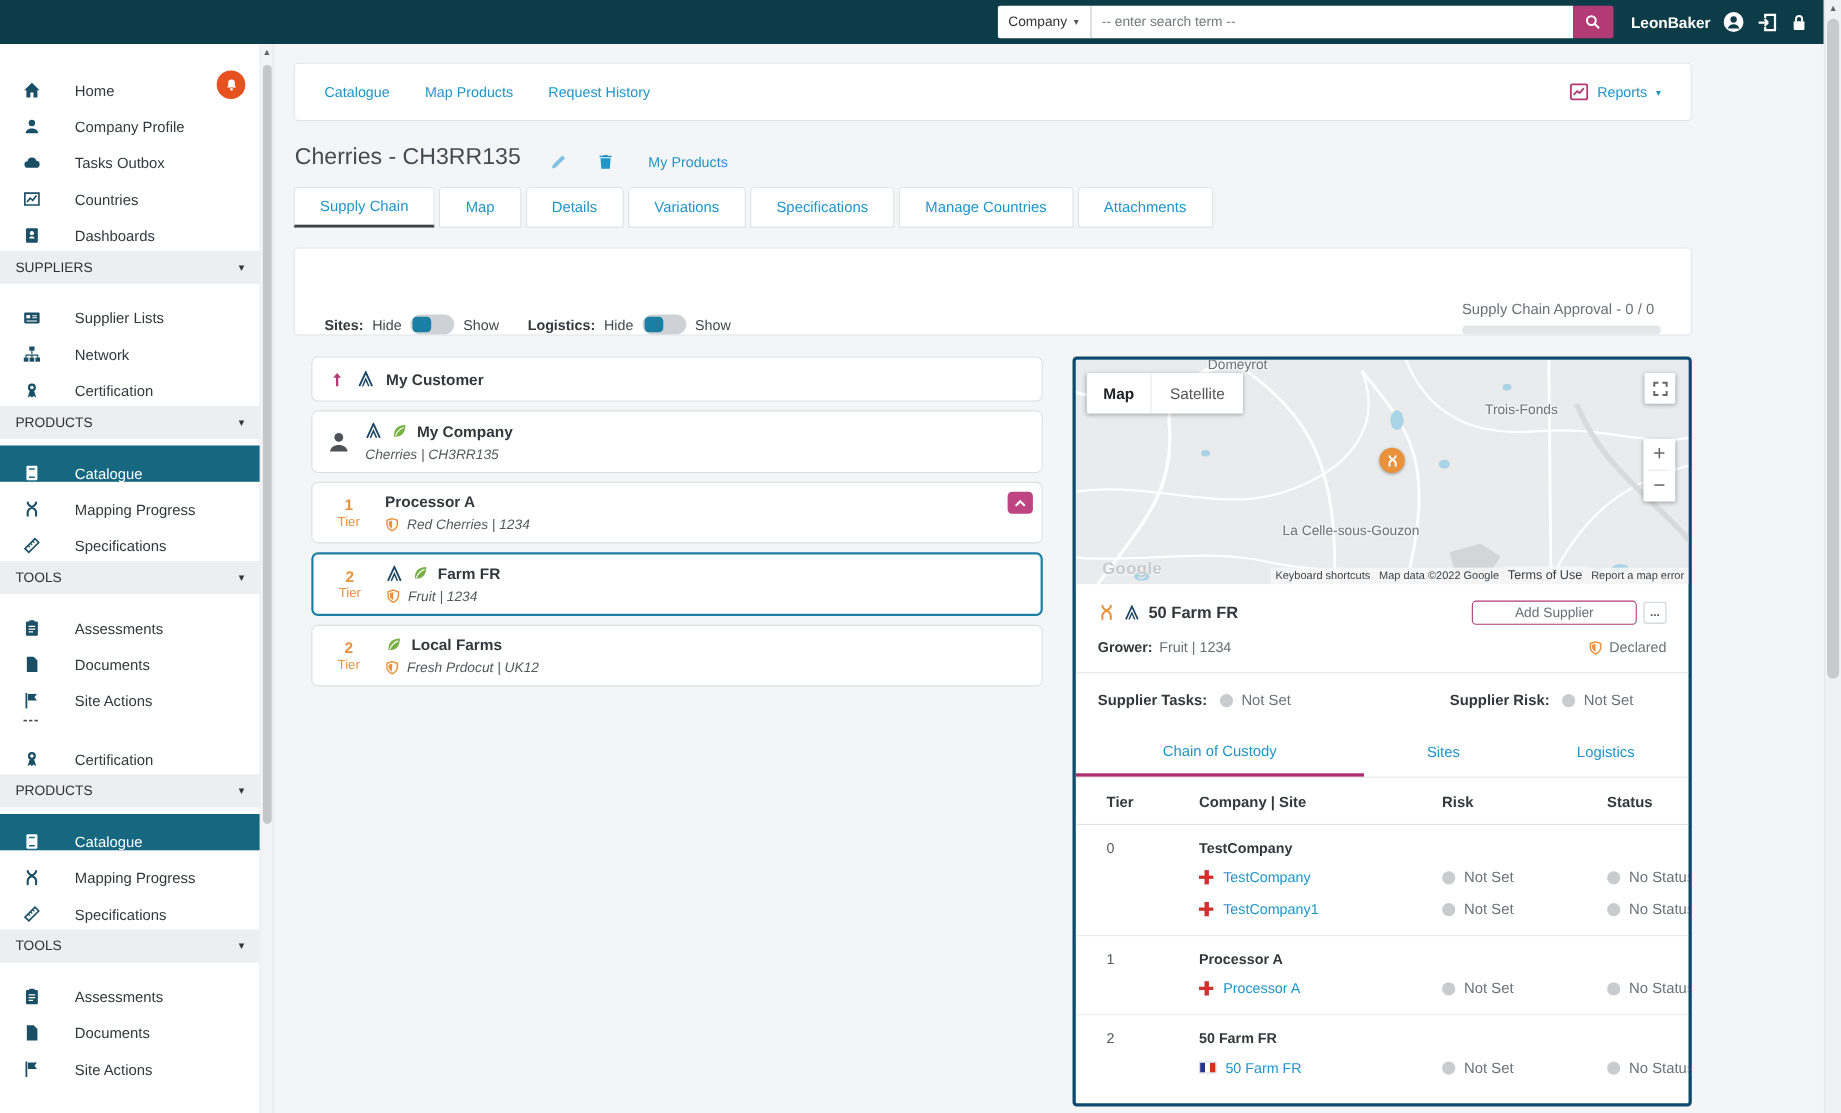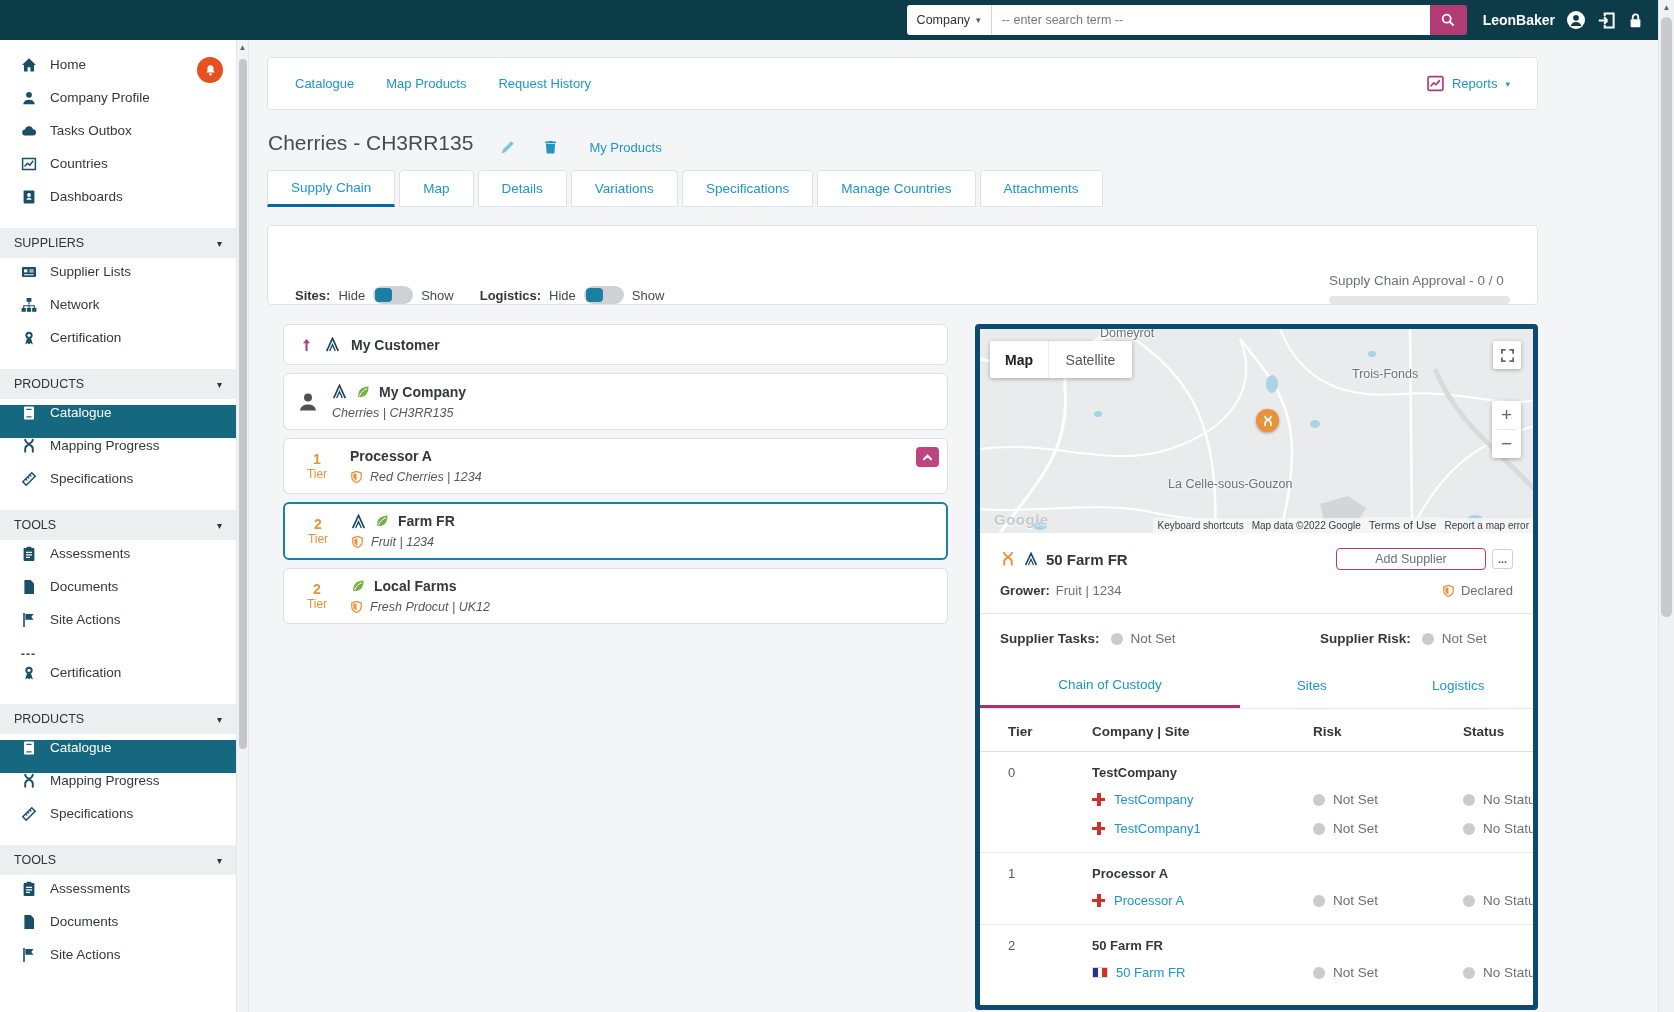--- a/index.html
+++ b/index.html
@@ -20,21 +20,21 @@
   .userarea { display:flex; align-items:center; gap:11px; margin:0 14px 0 16px;text-align:center; }
   .username { color:#fff; font-size:14px; font-weight:bold; }
 
   
   .win-scroll { position:absolute; top:0; right:0; width:16px; height:1012px; background:#f0f1f2; border-left:1px solid #e3e4e6; z-index:40; }
   .scroll-arrow { height:16px; text-align:center; font-size:8px; line-height:16px; color:#606468; cursor:pointer; }
   .win-thumb { position:absolute; top:17px; left:2px; width:11px; height:600px; background:#c8cacc; border-radius:6px; cursor:pointer; }
 
   
   .sidebar { position:absolute; top:40px; left:0; width:237px; bottom:0; background:#fff; border-right:1px solid #e4e6e8; z-index:20; padding-top:17px; }
-  .side-item { height:33px; display:flex; align-items:flex-start; gap:13px; padding-left:21px; font-size:13.5px; color:#33383d; cursor:pointer; }
+  .side-item { height:33px; display:flex; align-items:flex-end; gap:31px; padding-left:21px; font-size:13.5px; color:#33383d; cursor:pointer; }
   .side-item svg { color:#1a4f66; flex:0 0 auto; }
   .side-item.active { background:#15687f; color:#fff; }
   .side-item.active svg { color:#fff; }
   .side-section { height:30px; margin-top:6px; margin-bottom:6px; background:#eceef0; display:flex; align-items:center; padding:0 14px; font-size:12.5px; color:#2e3338; cursor:pointer; }
   .side-section .caret { margin-left:auto; font-size:10px; color:#333; }
   .badge { margin-left:auto; margin-right:13px; width:26px; height:26px; border-radius:50%; background:#e5511f; display:flex; align-items:center; justify-content:center; }
   .side-divider { padding:2px 0 4px 21px; color:#444; font-weight:bold; letter-spacing:1px; font-size:12px; }
   .side-scroll { position:absolute; top:40px; left:237px; width:12px; bottom:0; background:#f2f3f4; border-right:1px solid #e6e7e9; z-index:20; }
   .side-thumb { position:absolute; top:19px; left:2px; width:8px; height:690px; background:#c4c7ca; border-radius:4px; cursor:pointer; }
 
@@ -46,21 +46,21 @@
   .topnav a, .link { color:#2095c8; text-decoration:none; font-size:13px; cursor:pointer; }
   .reports { margin-left:auto; display:flex; align-items:center; gap:8px; cursor:pointer; }
   .reports .caret { color:#2095c8; font-size:9px; }
 
   .titlerow { display:flex; align-items:flex-end; gap:27px; margin:21px 0 15px 1px; }
   .pagetitle { font-size:21px; color:#464b50; font-weight:normal; }
   .titlerow .mylink { font-size:13px; margin-left:4px; }
 
   .tabs { display:flex; gap:4px; }
   .tab { height:37px; padding:0 23px; display:flex; align-items:center; background:#fff; border:1px solid #dfe2e5; border-radius:4px 4px 0 0; color:#2095c8; font-size:13.5px; cursor:pointer; }
-  .tab.active { border-bottom:3px solid #0369a1; }
+  .tab.active { border-bottom:3px solid #404040; }
 
   .togglecard { margin-top:18px; height:80px; display:flex; align-items:flex-end; padding:0 27px; }
   .tgroup { display:flex; align-items:center; gap:8px; margin-right:26px; }
   .tlabel { font-weight:bold; color:#33383d; }
   .tval { color:#44494e; }
   .switch { width:40px; height:18px; background:#ced2d6; border-radius:9px; position:relative; cursor:pointer; }
   .knob { position:absolute; left:2px; top:2px; width:17px; height:14px; background:#1b7fa3; border-radius:4px; }
   .approval { margin-left:auto; }
   .approval-text { color:#6b7177; font-size:13.5px; }
   .approval-bar { width:181px; height:8px; background:#e4e7e9; border-radius:4px; margin-top:8px; margin-left:0; }
@@ -77,33 +77,33 @@
   .tc-customer { height:41px; padding-left:15px; gap:11px; }
   .tc-company { height:57px; padding-left:13px; }
   .tc-company .person { margin-right:13px; color:#4d5257; }
   .tierblock { width:42px; text-align:center; margin-right:12px; flex:0 0 auto; }
   .tier-num { color:#e8923c; font-size:14px; font-weight:bold; }
   .tier-word { color:#e8923c; font-size:12px; }
   .tc-node { padding:9px 12px; }
   .collapse-btn { position:absolute; top:8px; right:8px; width:23px; height:20px; background:#bf4482; border:none; border-radius:4px; display:flex; align-items:center; justify-content:center; cursor:pointer; }
 
   
-  .panel { margin-left:27px; width:563px; background:#fff; border:5px solid #0c4a6e; border-radius:4px; overflow:hidden; align-self:flex-start; }
+  .panel { margin-left:27px; width:563px; background:#fff; border:3px solid #0c4a6e; border-radius:4px; overflow:hidden; align-self:flex-start; }
   .map { position:relative; height:204px; background:#e9ebed; overflow:hidden; cursor:grab; }
   .map-label { position:absolute; font-size:12.5px; color:#6d7175; text-shadow:0 0 3px #fff,0 0 3px #fff; white-space:nowrap; }
   .gbtns { position:absolute; top:12px; left:10px; display:flex; box-shadow:0 1px 4px rgba(0,0,0,.3); border-radius:2px; overflow:hidden; }
   .gb { height:37px; background:#fff; display:flex; align-items:center; justify-content:center; font-size:14px; cursor:pointer; }
   .gb.mapb { width:58px; font-weight:bold; color:#202124; }
   .gb.satb { width:84px; color:#565656; border-left:1px solid #ececec; }
   .fsbtn { position:absolute; top:12px; right:12px; width:28px; height:28px; background:#fff; border:none; border-radius:2px; box-shadow:0 1px 4px rgba(0,0,0,.3); display:flex; align-items:center; justify-content:center; cursor:pointer; }
   .zoomctl { position:absolute; top:72px; right:12px; width:29px; background:#fff; border-radius:2px; box-shadow:0 1px 4px rgba(0,0,0,.3); }
   .zbtn { height:28px; display:flex; align-items:center; justify-content:center; font-size:19px; color:#666; cursor:pointer; }
   .zsep { height:1px; background:#e6e6e6; margin:0 5px; }
   .marker { position:absolute; left:276px; top:80px; width:23px; height:23px; border-radius:50%; background:#e8923c; box-shadow:0 1px 3px rgba(0,0,0,.35); display:flex; align-items:center; justify-content:center; cursor:pointer; }
-  .glogo { position:absolute; left:14px; bottom:5px; font-size:15px; font-weight:bold; color:#c7cacc; letter-spacing:.5px; text-shadow:0 1px 1px #fff; cursor:pointer; }
+  .glogo { position:absolute; left:24px; bottom:5px; font-size:15px; font-weight:bold; color:#c7cacc; letter-spacing:.5px; text-shadow:0 1px 1px #fff; cursor:pointer; }
   .attrib { position:absolute; right:0; bottom:0; display:flex; align-items:flex-end; }
   .attrib span { background:rgba(247,247,247,.85); font-size:10px; color:#3c4043; padding:2px 4px; white-space:nowrap; }
   .attrib .tou { font-size:11.5px; }
 
   
   .details { padding:0 20px; }
   .sup-head { display:flex; align-items:center; padding-top:15px; }
   .sup-title { font-size:15px; font-weight:bold; color:#33383d; margin-left:8px; }
   .addbtn { margin-left:auto; width:150px; height:22px; background:#fff; border:1px solid #b23b76; border-radius:4px; color:#6b7177; font-size:12.5px; font-family:"Liberation Sans",sans-serif; cursor:pointer; }
   .morebtn { margin-left:6px; width:21px; height:20px; background:#fff; border:1px solid #ced2d5; border-radius:3px; color:#555; font-size:11px; line-height:8px; font-weight:bold; cursor:pointer; }

